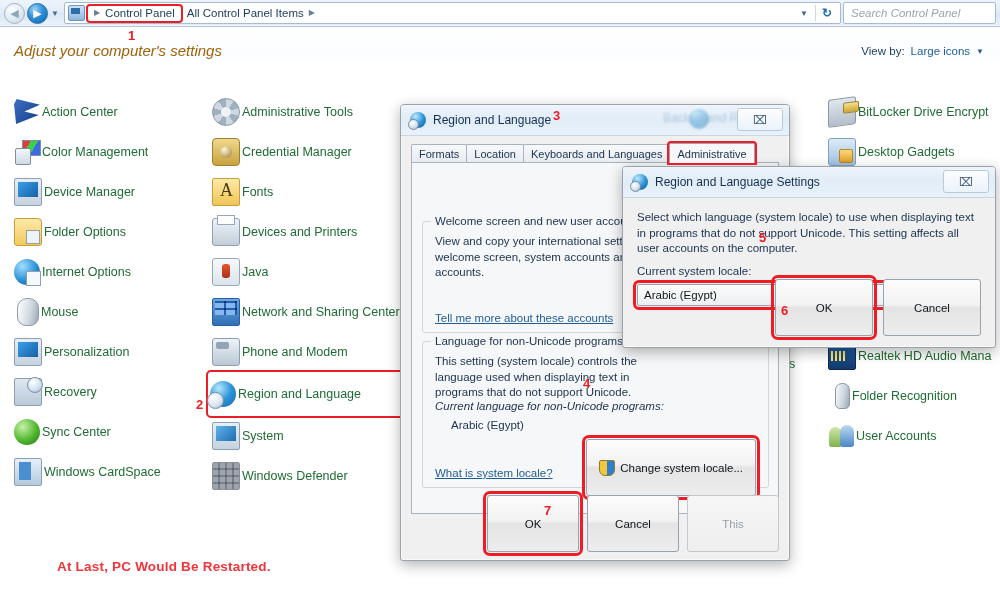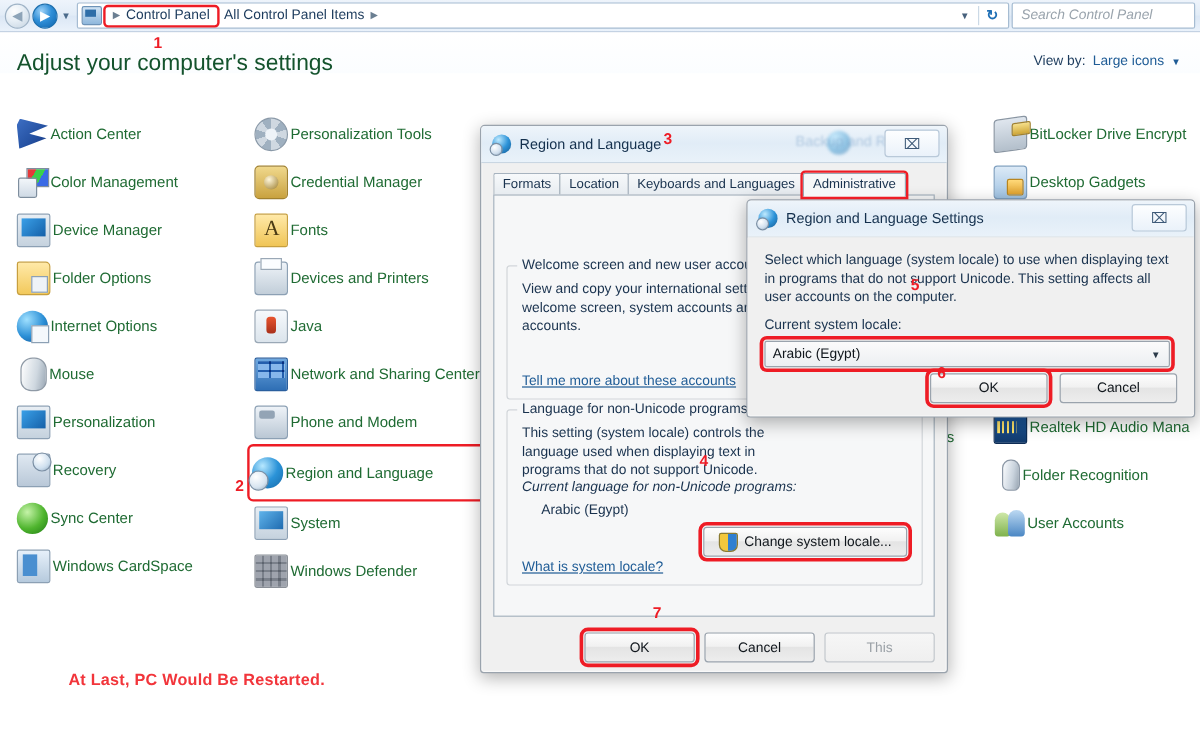--- a/index.html
+++ b/index.html
@@ -57,21 +57,21 @@
     width:144px;height:20px;margin-right:4px;background:#ffffff;
     border:1px solid #a6bcd2;border-radius:2px;
     display:flex;align-items:center;padding-left:7px;
     font-size:11.5px;color:#9aa4ad;font-style:italic;
   }
   .subhdr{
     position:absolute;left:0;top:27px;width:1000px;height:34px;
     background:linear-gradient(to bottom,#ffffff,#fbfdff);
   }
   .adjust{
-    position:absolute;left:14px;top:42px;font-size:19px;color:#14532d;
+    position:absolute;left:14px;top:42px;font-size:15px;color:#a16207;font-style:italic;
   }
   .viewby{
     position:absolute;right:16px;top:45px;font-size:11.5px;color:#1b3a5c;
     display:flex;align-items:center;gap:6px;
   }
   .viewby .val{color:#1f5c96;}
   .viewby .cv{font-size:8px;color:#1f5c96;}
 
   
   .grid{position:absolute;left:0;top:92px;width:1000px;}
@@ -190,21 +190,21 @@
     background:radial-gradient(circle at 34% 28%,#bfeaff,#2d93d8 52%,#15588f 100%);position:relative;z-index:2;}
   .tbicon:after{content:"";position:absolute;left:-2px;bottom:-2px;width:9px;height:9px;border-radius:50%;
     background:radial-gradient(circle at 35% 30%,#fff,#d0dfee 60%,#8aa1b8);border:1px solid #7b8fa4;}
   .tbtitle{font-size:12px;color:#14304d;z-index:2;position:relative;}
   .closebtn{
     position:absolute;right:6px;top:3px;width:44px;height:21px;border-radius:3px;
     background:linear-gradient(to bottom,#fdfeff,#eaf2fa);border:1px solid #b9c9d9;
     display:flex;align-items:center;justify-content:center;font-size:12px;color:#3e5a78;z-index:3;
   }
   .dlg-body{padding:8px 10px 10px 10px;}
-  .tabstrip{display:flex;align-items:center;height:19px;position:relative;}
+  .tabstrip{display:flex;align-items:flex-end;height:19px;position:relative;}
   .tab{
     height:18px;padding:0 7px;font-size:11px;color:#19324e;
     background:linear-gradient(to bottom,#f7f9fb,#e6ebf0);
     border:1px solid #a7b3bf;border-bottom:none;border-radius:2px 2px 0 0;
     display:flex;align-items:center;margin-right:-1px;
   }
   .tab.active{background:#f6f7f8;border-color:#9aa6b2;height:19px;z-index:2;}
   .tabhl{outline:2.5px solid #ee1c25;outline-offset:0;}
   .tabpanel{
     background:#f6f7f8;border:1px solid #a7b3bf;margin-top:-1px;height:350px;position:relative;
@@ -212,21 +212,21 @@
   .grp{
     position:absolute;border:1px solid #d2d6da;border-radius:3px;
   }
   .grp > .cap{
     position:absolute;top:-7px;left:8px;background:#f6f7f8;padding:0 4px;font-size:11.5px;color:#19324e;
     white-space:nowrap;
   }
   .txt{font-size:11.5px;color:#19324e;line-height:1.35;}
   .lnk{font-size:11.5px;color:#1f5c96;text-decoration:underline;}
   .btn{
-    height:23px;min-width:75px;padding:0 12px;font-size:11.5px;color:#10161c;
+    height:23px;min-width:75px;padding:16px 12px;font-size:11.5px;color:#10161c;
     background:linear-gradient(to bottom,#fdfdfd,#f1f1f1 46%,#e4e4e4 50%,#ededed);
     border:1px solid #9aa3ad;border-radius:3px;
     display:inline-flex;align-items:center;justify-content:center;gap:5px;
   }
   .btn.dis{color:#9aa0a6;border-color:#c3c8cd;background:linear-gradient(#f6f6f6,#efefef);}
   .btnhl{outline:3px solid #ee1c25;outline-offset:1px;}
   .shield{width:14px;height:14px;flex:0 0 auto;border-radius:2px 2px 6px 6px;
     background:linear-gradient(90deg,#f2c73c 0 50%,#2f7fd0 50% 100%);
     border:1px solid #8a7a30;}
 
@@ -323,21 +323,21 @@
         </div>
       <div class="cpitem">
         <span class="cpicon ic-card"></span>
         <span class="lbl">Windows CardSpace</span>
         </div>
     </div>
 
     <div class="col c2">
       <div class="cpitem">
         <span class="cpicon ic-gear"></span>
-        <span class="lbl">Personalization Tools</span>
+        <span class="lbl">Administrative Tools</span>
         </div>
       <div class="cpitem">
         <span class="cpicon ic-vault"></span>
         <span class="lbl">Credential Manager</span>
         </div>
       <div class="cpitem">
         <span class="cpicon ic-fontA"></span>
         <span class="lbl">Fonts</span>
         </div>
       <div class="cpitem">

